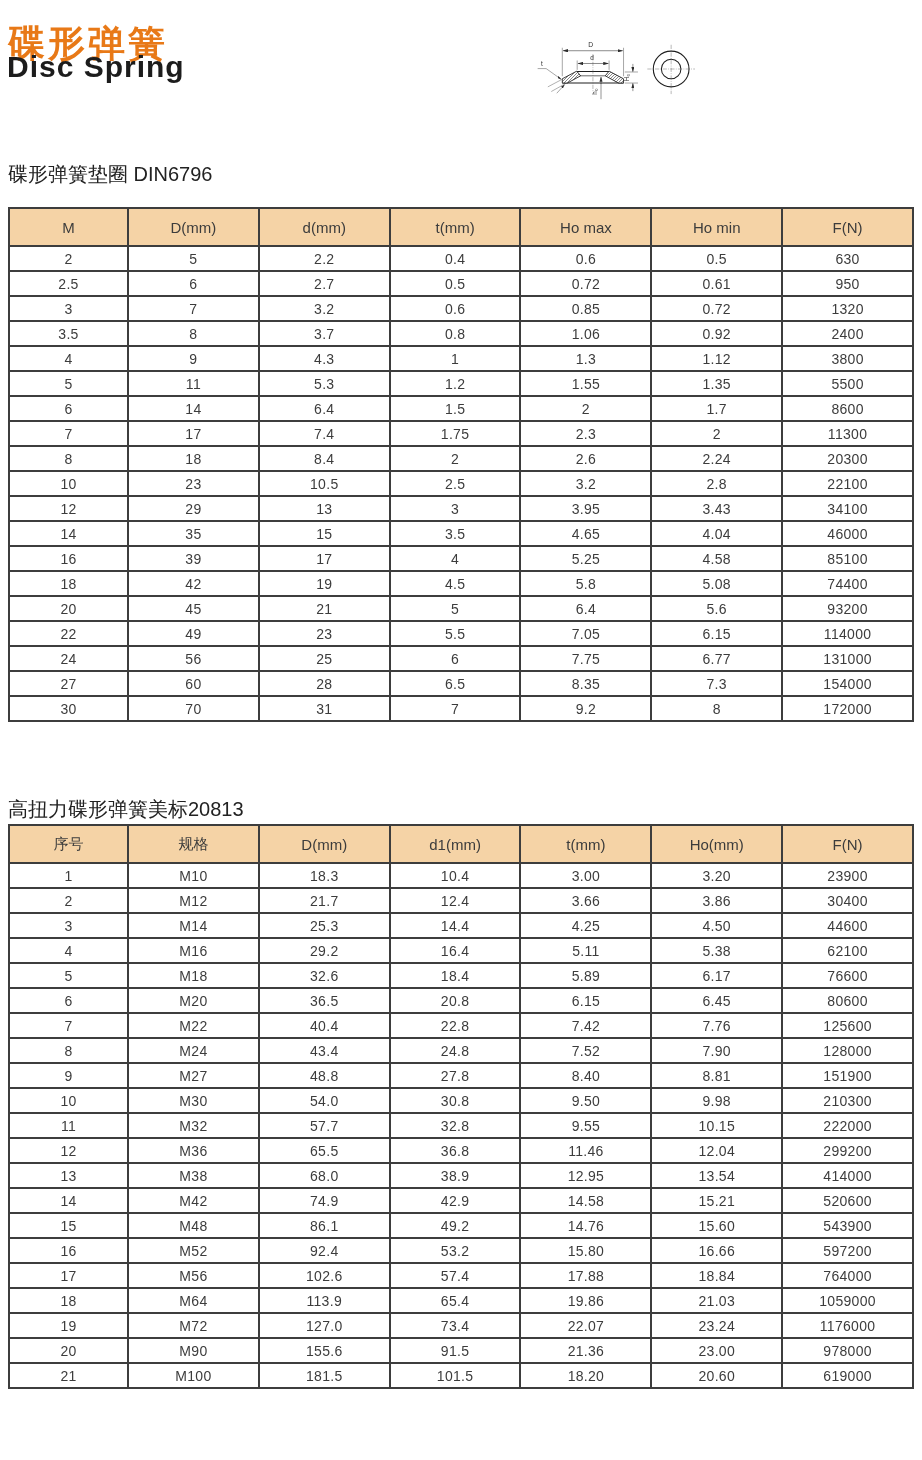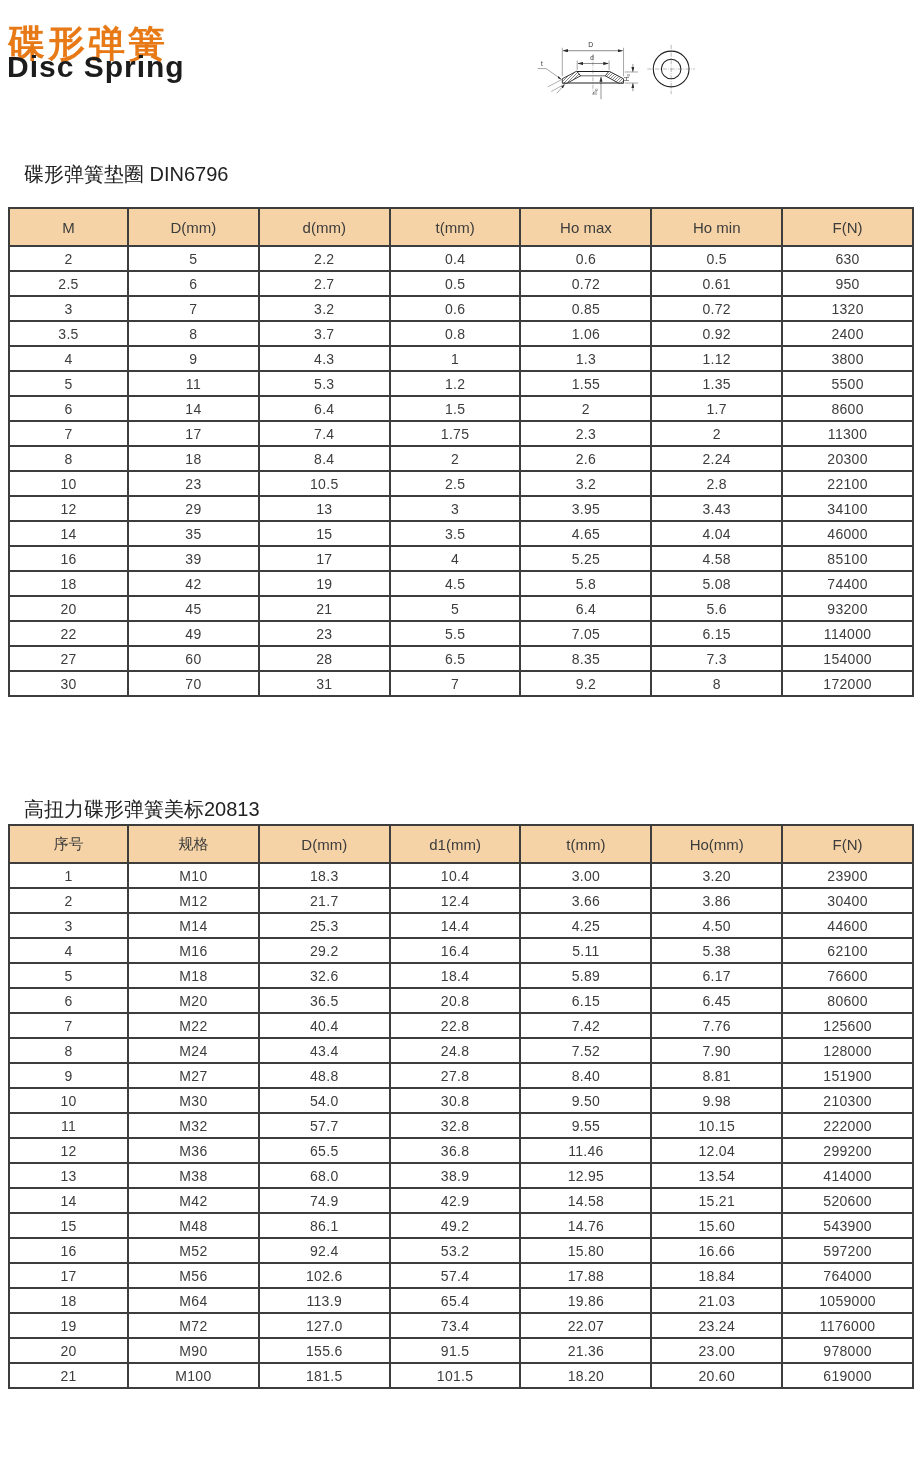--- a/index.html
+++ b/index.html
@@ -10,21 +10,21 @@
   }
   .title-cn {
     position:absolute; left:8px; top:19px; margin:0;
     font-size:37px; font-weight:bold; color:#e87917; letter-spacing:3px;
   }
   .title-en {
     position:absolute; left:7px; top:50px; margin:0;
     font-size:30px; font-weight:bold; color:#1c1c1c; letter-spacing:1px;
   }
   .section-label {
-    position:absolute; left:24px; margin:0;
+    position:absolute; left:8px; margin:0;
     font-size:20px; font-weight:normal; color:#222222;
   }
   .section-label.first  { top:161px; }
   .section-label.second { top:796px; }
   .spec-table {
     position:absolute; left:8px;
     border-collapse:collapse; width:906px; table-layout:fixed;
     text-align:center; color:#3c3c3c;
   }
   .spec-table.t1 { top:207px; }
@@ -264,20 +264,29 @@
       <tr>
         <td>22</td>
         <td>49</td>
         <td>23</td>
         <td>5.5</td>
         <td>7.05</td>
         <td>6.15</td>
         <td>114000</td>
       </tr>
       <tr>
+        <td>24</td>
+        <td>56</td>
+        <td>25</td>
+        <td>6</td>
+        <td>7.75</td>
+        <td>6.77</td>
+        <td>131000</td>
+      </tr>
+      <tr>
         <td>27</td>
         <td>60</td>
         <td>28</td>
         <td>6.5</td>
         <td>8.35</td>
         <td>7.3</td>
         <td>154000</td>
       </tr>
       <tr>
         <td>30</td>

